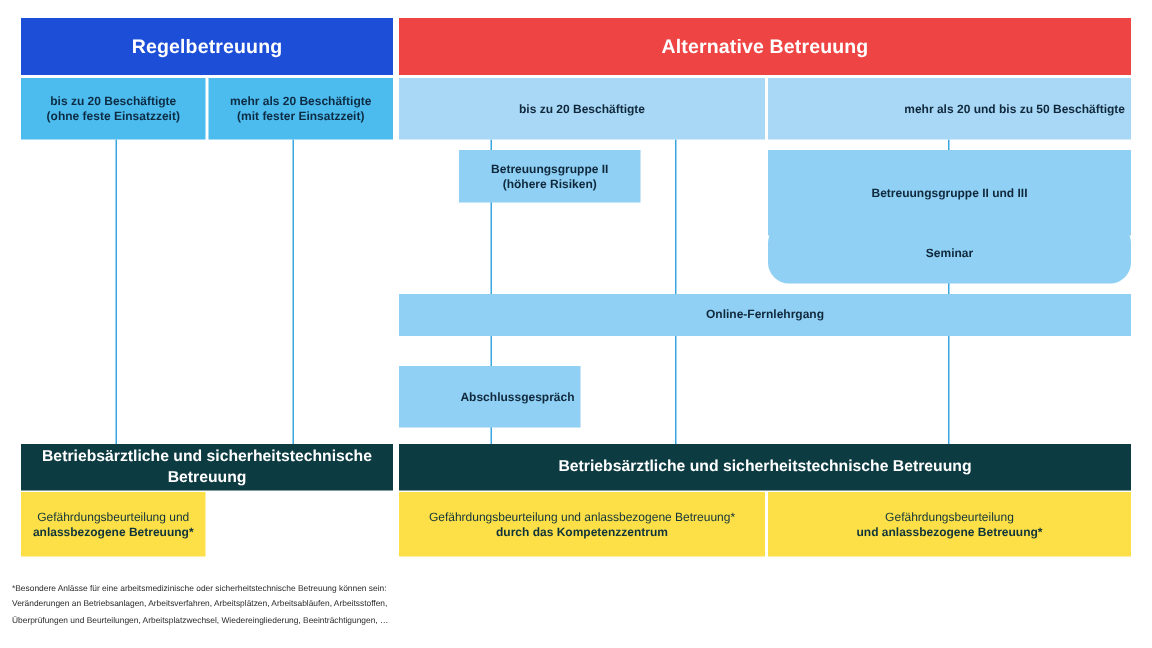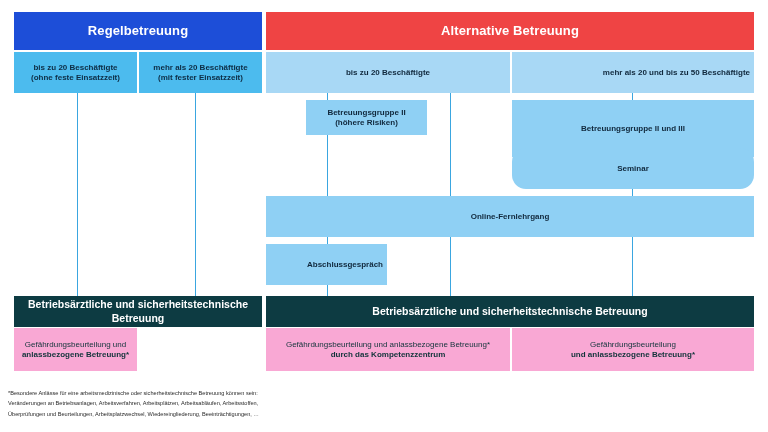--- a/index.html
+++ b/index.html
@@ -47,21 +47,21 @@
     font-weight:bold;
     font-size:8px;
   }
   .teal-hdr{
     background:#0d3b42;
     color:#ffffff;
     font-weight:bold;
     font-size:10.5px;
   }
   .teal-sub{
-    background:#f9a8d4;
+    background:#fde047;
     color:#11343a;
     font-size:8px;
     font-weight:normal;
   }
   .box .l2{display:block;font-weight:bold;}
   .box .inner{padding:0 4px;}
 
   
   .vline{
     position:absolute;
@@ -145,21 +145,21 @@
 
 
   <div class="box sub-pale2" style="left:512px;top:100px;width:242px;height:57px;">
     <span class="inner">Betreuungsgruppe II und III</span>
   </div>
 
   <div class="box sub-pale2" style="left:512px;top:148px;width:242px;height:41px;border-radius:14px;">
     <span class="inner">Seminar</span>
   </div>
 
-  <div class="box sub-pale2" style="left:266px;top:196px;width:488px;height:41px;">
+  <div class="box sub-pale2" style="left:266px;top:196px;width:488px;height:28px;">
     <span class="inner">Online-Fernlehrgang</span>
   </div>
 
   <div class="box sub-pale2" style="left:266px;top:244px;width:121px;height:41px;justify-content:flex-end;">
     <span class="inner">Abschlussgespräch</span>
   </div>
 
   <div class="box teal-hdr" style="left:266px;top:296px;width:488px;height:31px;">
     <span class="inner">Betriebsärztliche und sicherheitstechnische Betreuung</span>
   </div>

